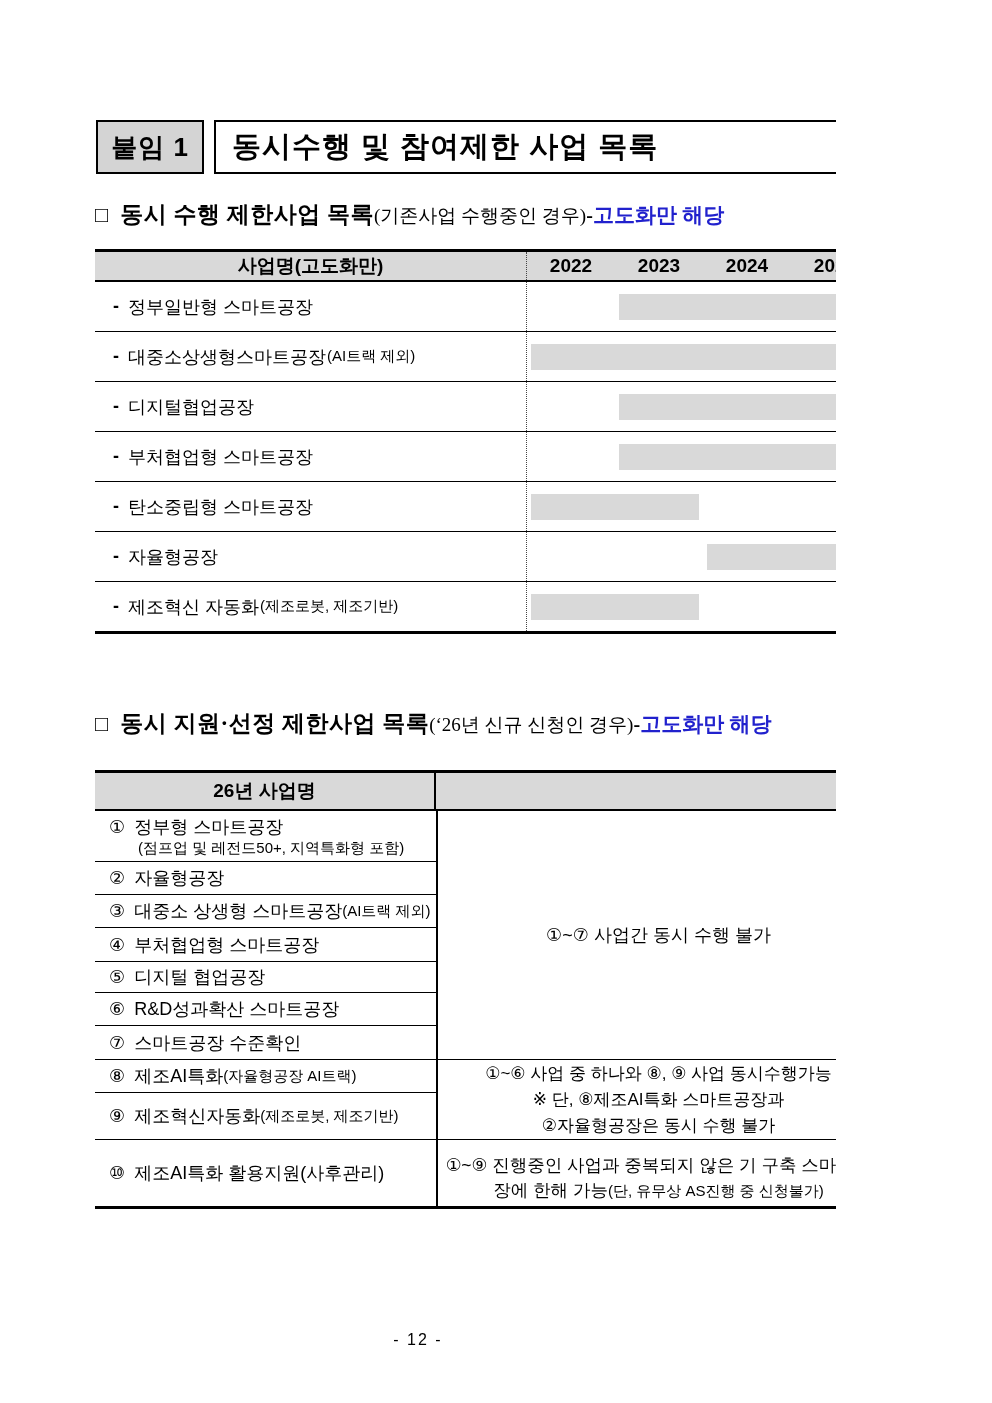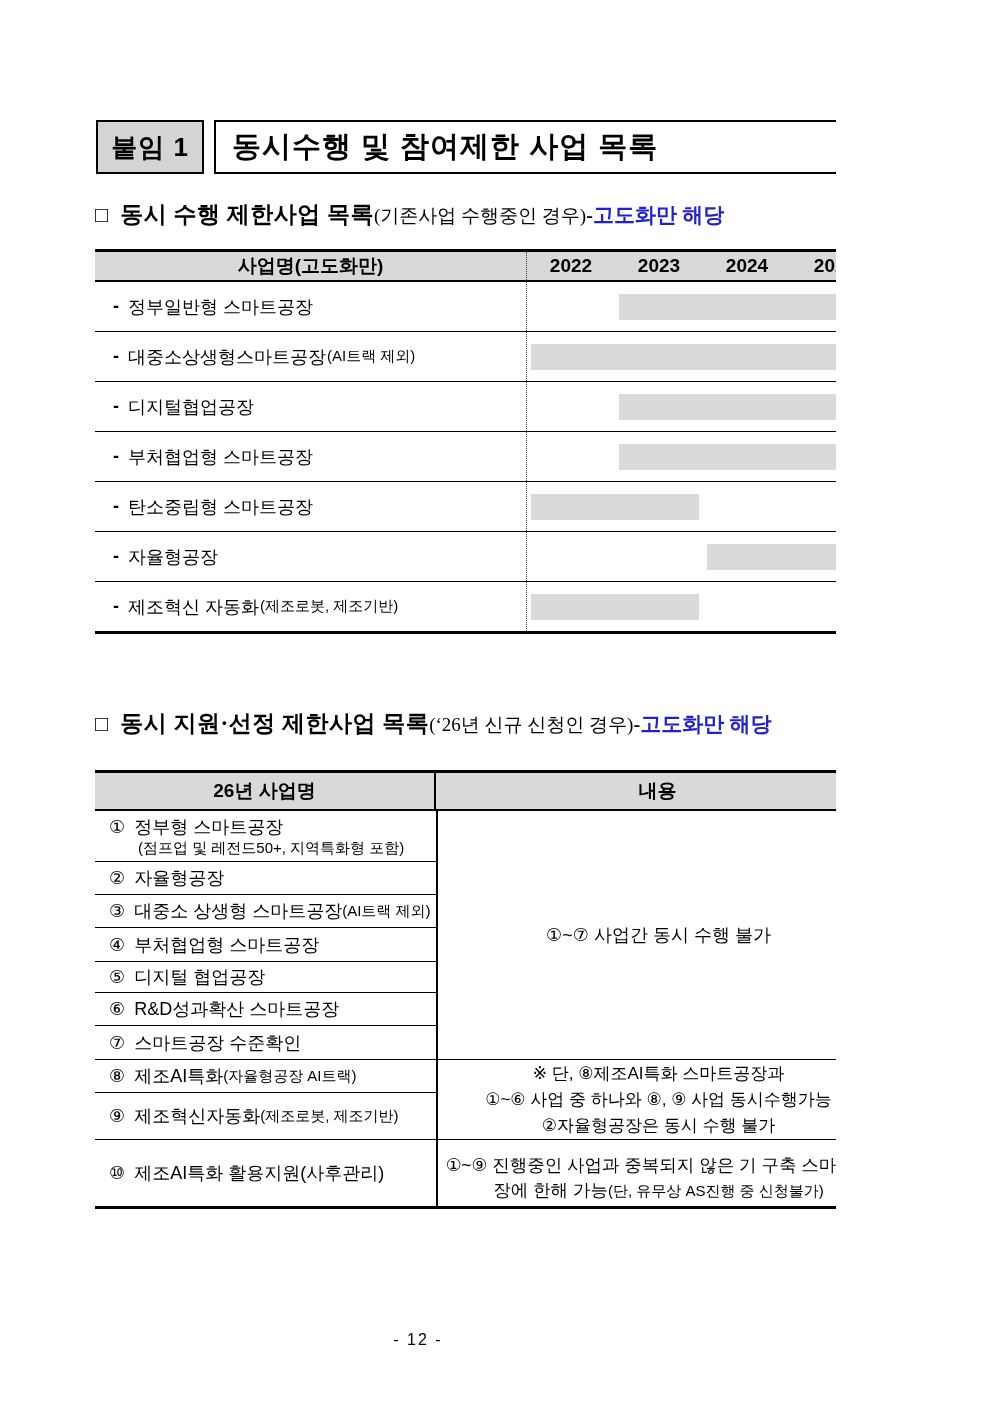--- a/index.html
+++ b/index.html
@@ -176,21 +176,20 @@
   </div>
 
 
   <div class="sec-title sec2">
     <span class="bullet">□</span><span class="main">동시 지원·선정 제한사업 목록</span><span class="paren">(‘26년 신규 신청인 경우)</span><span class="dash">-</span><span class="blue">고도화만 해당</span>
   </div>
 
   <div class="t2">
     <div class="t2-head">
       <div class="t2-h1">26년 사업명</div>
-      <div class="t2-h2">내용</div>
     </div>
     <div class="t2-grid">
 
       <div class="lc lc-multi" style="grid-row:1">
         <div class="line1"><span class="num">①</span><span>정부형 스마트공장</span></div>
         <div class="line2">(점프업 및 레전드50+, 지역특화형 포함)</div>
       </div>
       <div class="lc" style="grid-row:2">
           <span class="num">②</span>
           <span>자율형공장</span>
@@ -228,22 +227,22 @@
         </div>
       <div class="lc lc-last" style="grid-row:10">
           <span class="num">⑩</span>
           <span>제조AI특화 활용지원(사후관리)</span>
         </div>
 
       <div class="rc rc-a">
         <div>①~⑦ 사업간 동시 수행 불가</div>
       </div>
       <div class="rc rc-b">
+        <div class="cline">①~⑥ 사업 중 하나와 ⑧, ⑨ 사업 동시수행가능</div>
         <div class="cline">※ 단, ⑧제조AI특화 스마트공장과</div>
-        <div class="cline">①~⑥ 사업 중 하나와 ⑧, ⑨ 사업 동시수행가능</div>
         <div class="cline">②자율형공장은 동시 수행 불가</div>
       </div>
       <div class="rc rc-c">
         <div class="wrap"><span>①~⑨ 진행중인 사업과 중복되지 않은 기 구축 스마트공장에 한해 가능</span><span class="small">(단, 유무상 AS진행 중 신청불가)</span></div>
       </div>
 
     </div>
   </div>
 
   <div class="page-num">- 12 -</div>

